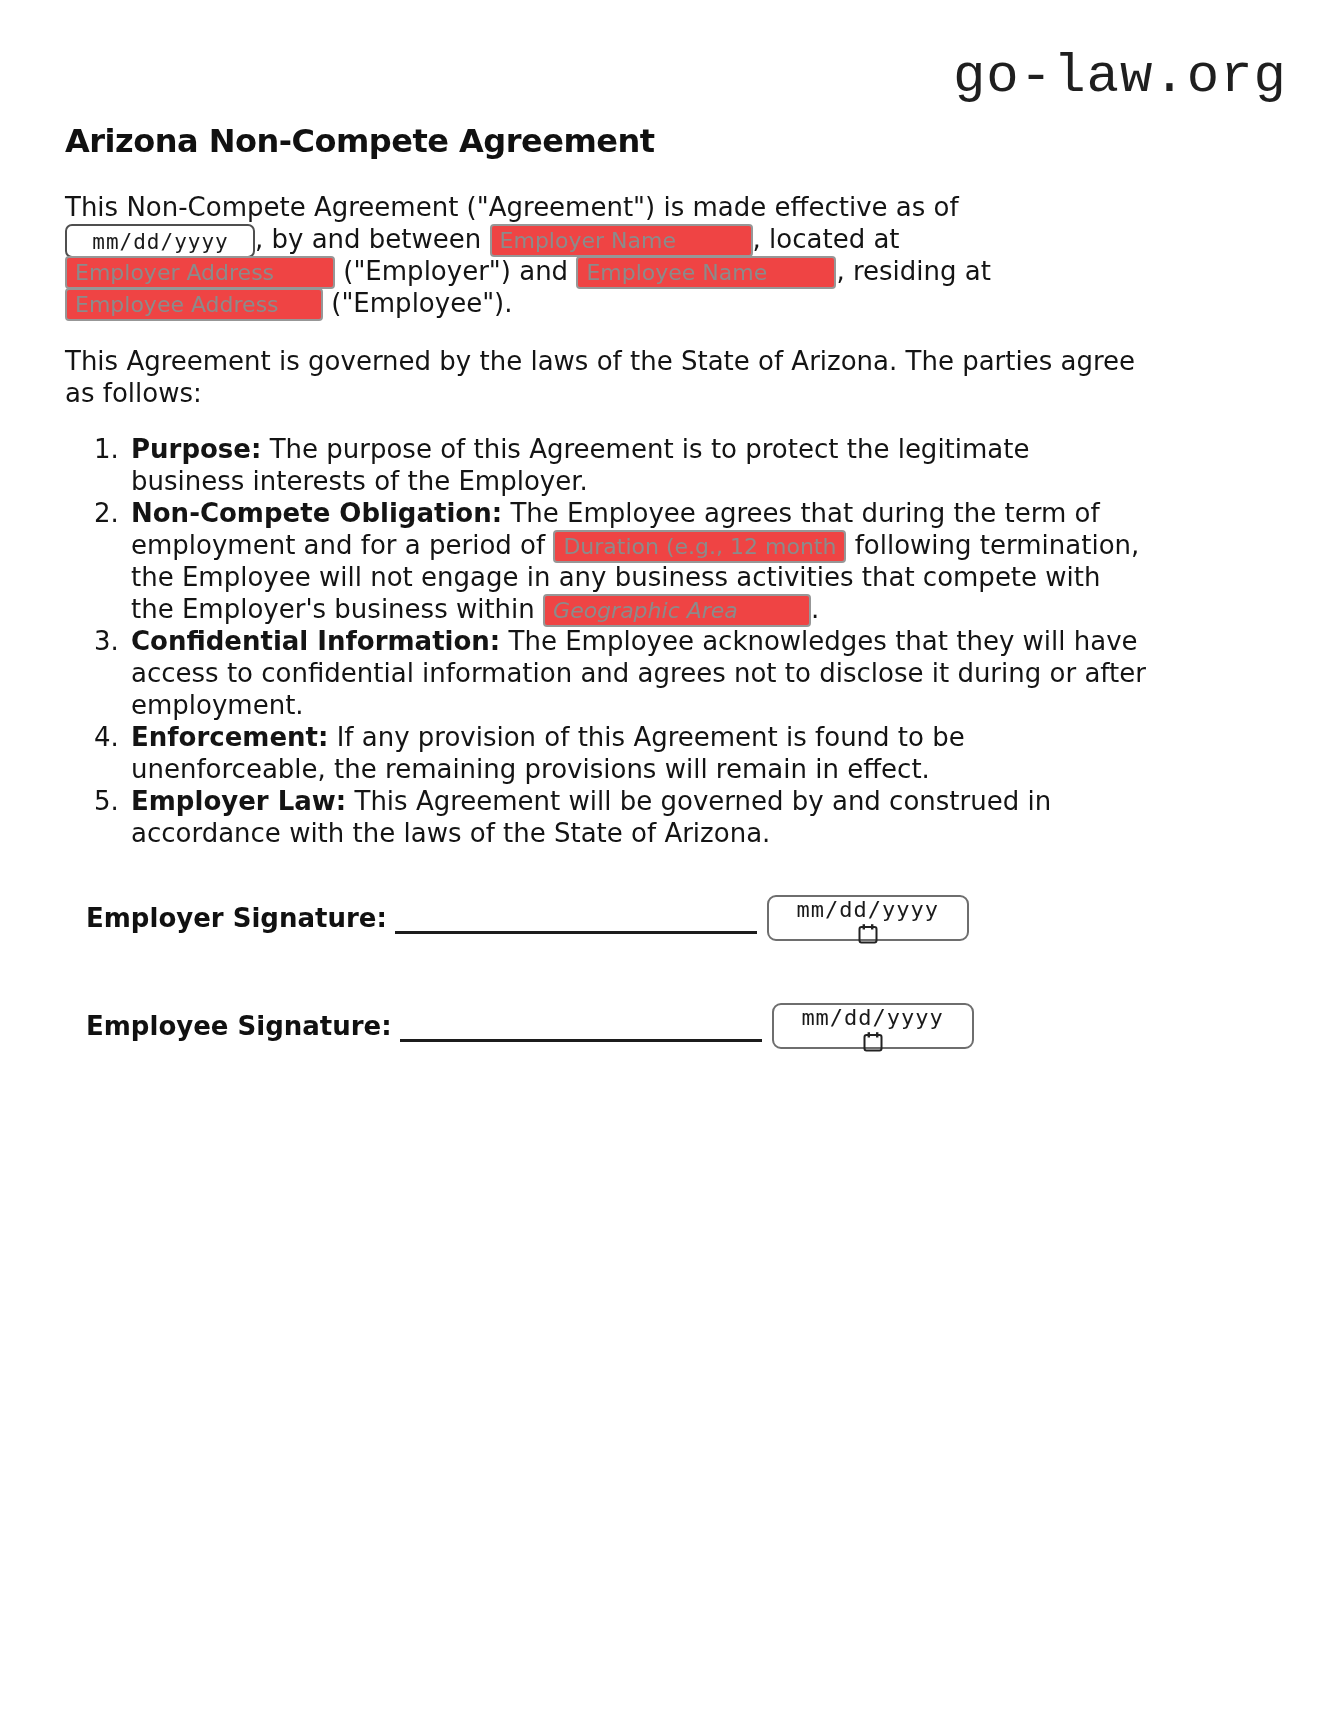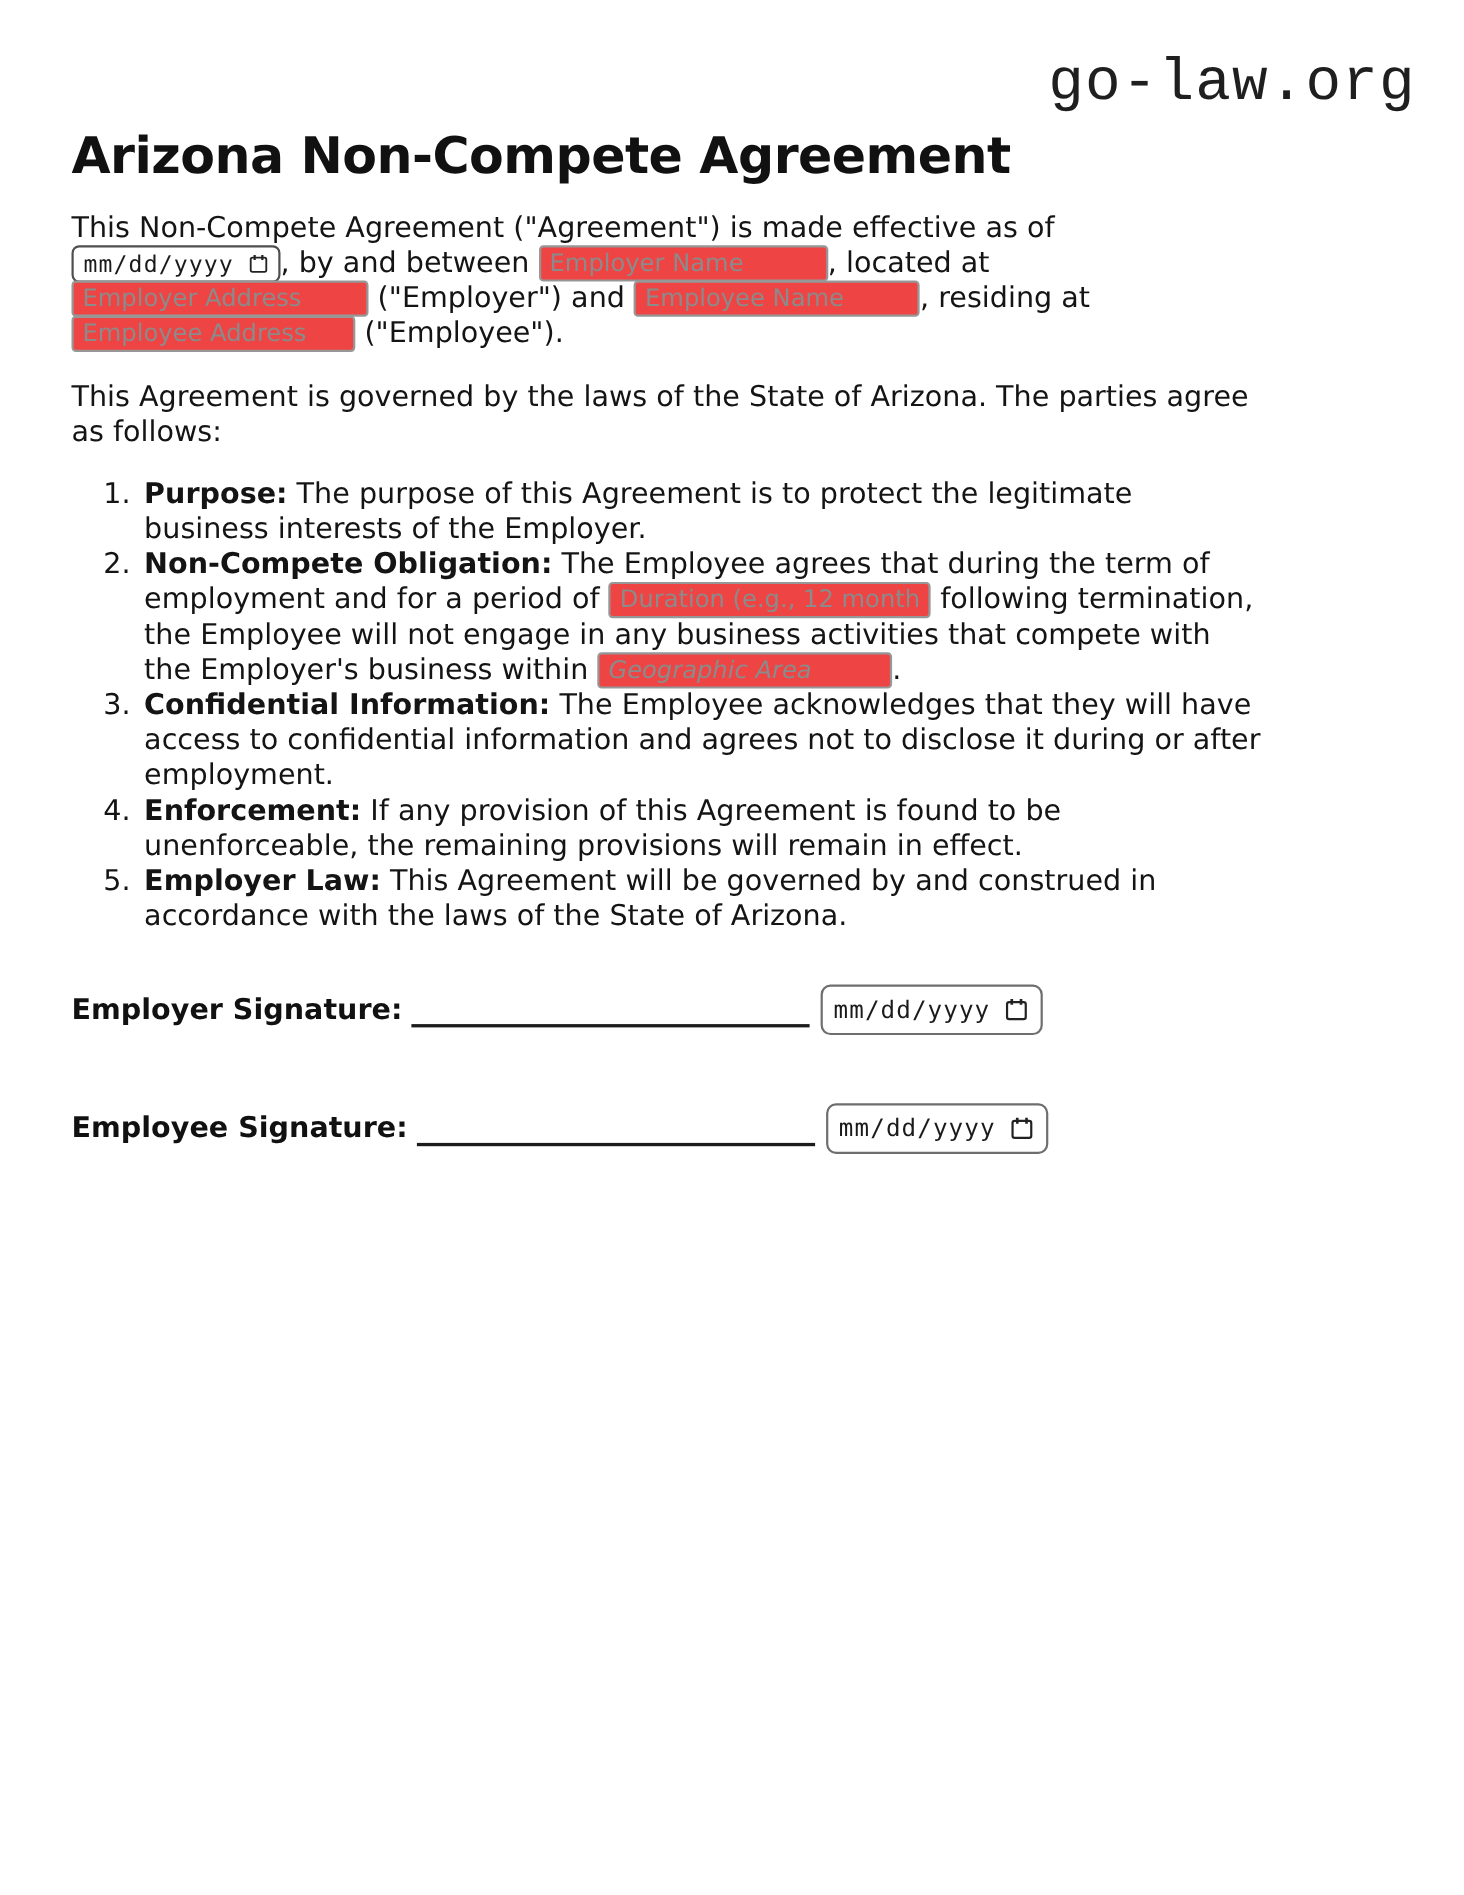--- a/index.html
+++ b/index.html
@@ -18,21 +18,21 @@
     font-size: 54px;
     line-height: 60px;
     letter-spacing: 1px;
     color: #1f1f1f;
     white-space: nowrap;
     margin-top: 13px;
   }
 
   h1.title {
     margin: 6px 0 0 0;
-    font-size: 46px;
+    font-size: 32px;
     line-height: 56px;
     font-weight: bold;
     letter-spacing: -0.5px;
     color: #111111;
   }
 
   .content { width: 1082px; }
 
   p.body-p {
     font-size: 26px;
@@ -79,20 +79,21 @@
     justify-content: space-between;
     box-sizing: border-box;
     width: 190px;
     height: 34px;
     border: 2px solid #4f4f4f;
     border-radius: 7px;
     padding: 0 8px 0 9px;
     background: #ffffff;
     vertical-align: middle;
     margin: -5px 0;
+    flex-direction: column;
   }
   .date-box .dtext {
     font-family: "DejaVu Sans Mono", "Liberation Mono", monospace;
     font-size: 21px;
     letter-spacing: 1px;
     color: #1a1a1a;
     white-space: nowrap;
   }
   .date-box svg { flex: 0 0 auto; display: block; }
 
@@ -111,20 +112,21 @@
     align-items: center;
     margin-top: 46px;
     width: 1082px;
   }
   .sig-row + .sig-row { margin-top: 62px; }
   .sig-label {
     font-size: 26px;
     font-weight: bold;
     white-space: nowrap;
     color: #111111;
+    margin-left: 21px;
   }
   .sig-line {
     width: 362px;
     height: 28px;
     border-bottom: 3px solid #1c1c1c;
     margin-left: 8px;
     flex: 0 0 auto;
   }
   .sig-row .date-box { margin-left: 10px; }
 </style>

